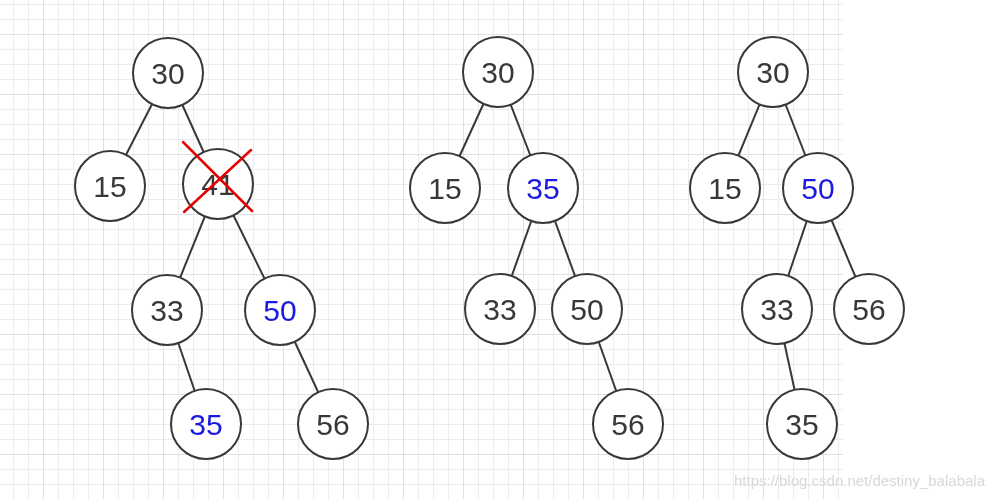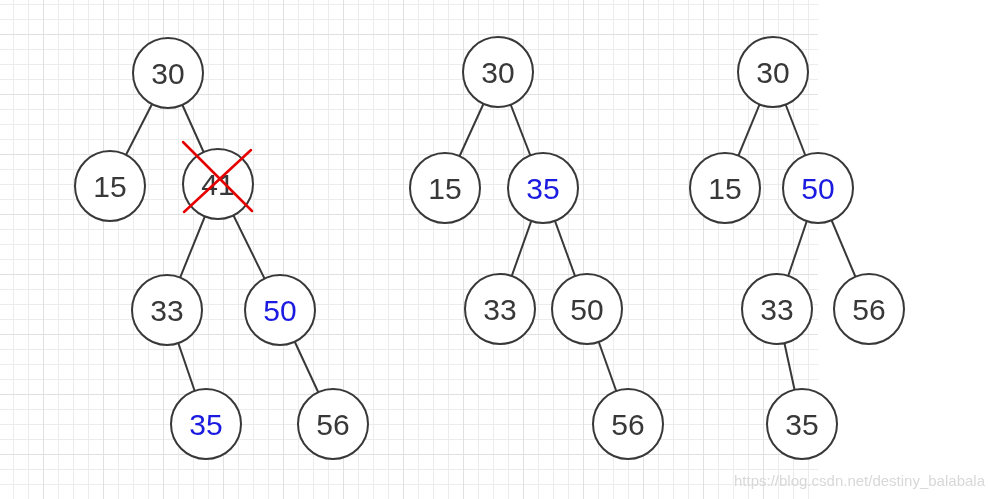--- a/index.html
+++ b/index.html
@@ -22,20 +22,21 @@
     width: 818px;
     height: 499px;
     background-color: var(--bg);
     background-image:
       linear-gradient(to right, var(--major-grid) 1px, transparent 1px),
       linear-gradient(to bottom, var(--major-grid) 1px, transparent 1px),
       linear-gradient(to right, var(--minor-grid) 1px, transparent 1px),
       linear-gradient(to bottom, var(--minor-grid) 1px, transparent 1px);
     background-size: 60px 60px, 60px 60px, 15px 15px, 15px 15px;
     background-position: 43px 0, 0 34px, 13px 0, 0 4px;
+    padding-left: 25px;
   }
   .canvas svg {
     position: absolute;
     top: 0;
     left: 0;
     display: block;
   }
   text {
     font-family: "Liberation Sans", sans-serif;
   }

